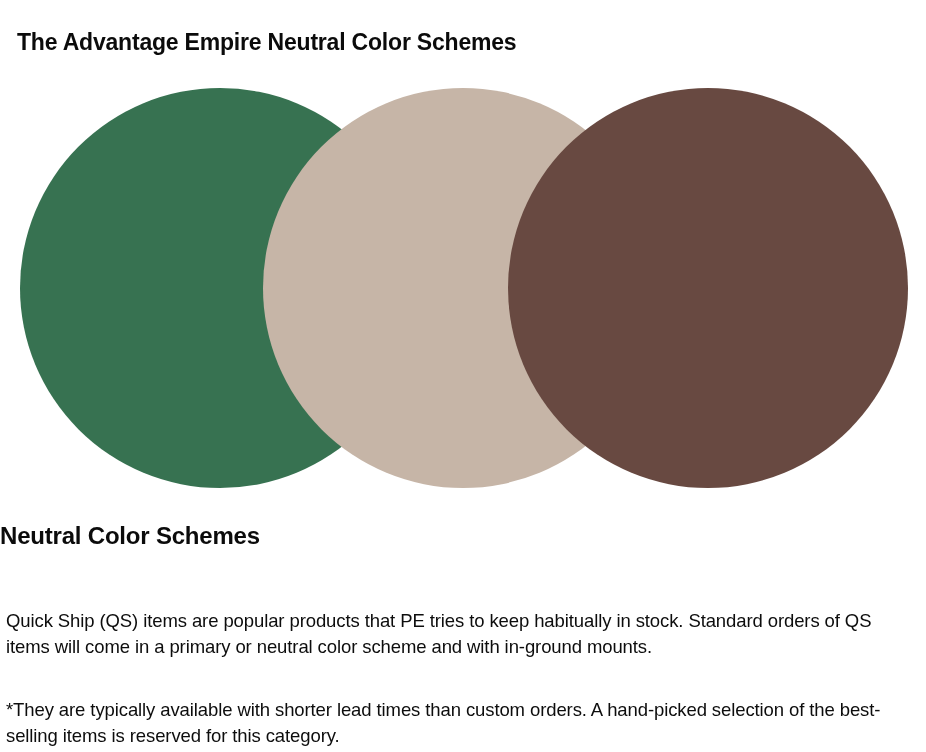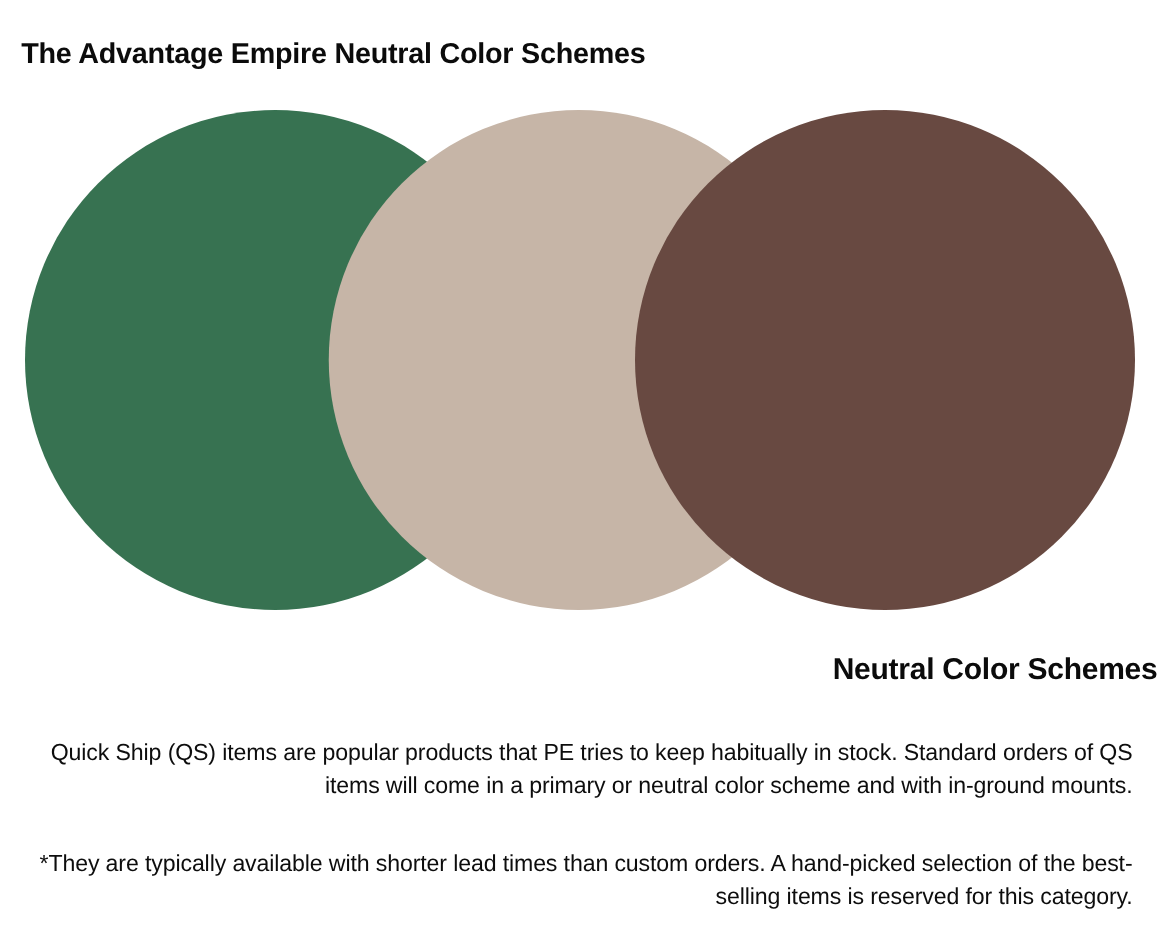--- a/index.html
+++ b/index.html
@@ -54,35 +54,34 @@
   #circle-green  { left: 20px;  z-index: 1; }
   #circle-beige  { left: 263px; z-index: 2; }
   #circle-brown  { left: 508px; z-index: 3; }
 
   
   #swatch-caption {
     position: absolute;
     left: 0px;
     top: 521px;
     width: 926px;
-    text-align: right;
+    text-align: left;
     font-size: 24px;
     font-weight: bold;
     letter-spacing: -0.2px;
     line-height: 29px;
     color: #0b0b0b;
   }
 
   
   #body-copy {
     position: absolute;
     left: 6px;
-    top: 589px;
+    top: 608px;
     width: 900px;
-    text-align: right;
   }
   .body-paragraph {
     font-size: 18.5px;
     line-height: 25.5px;
     letter-spacing: -0.1px;
     color: #0d0d0d;
     margin: 0;
   }
   #paragraph-footnote {
     margin-top: 38px;

